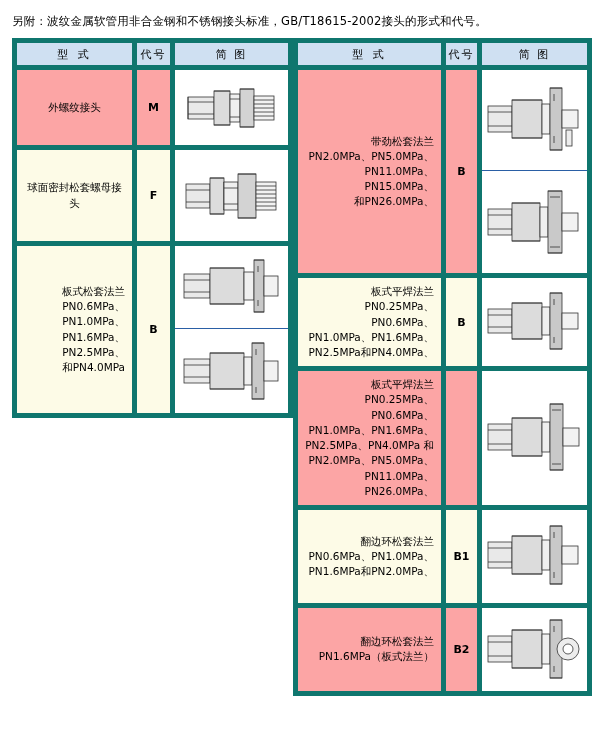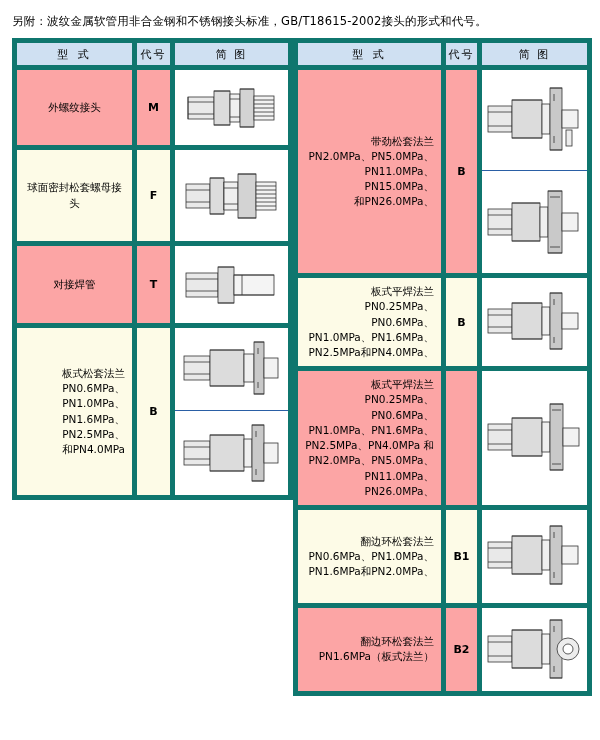--- a/index.html
+++ b/index.html
@@ -147,37 +147,20 @@
                 <rect x="80" y="30" width="20" height="28" fill="#f2f2f2"></rect>
                 <path d="M80 34 l20 0 M80 38 l20 0 M80 42 l20 0 M80 46 l20 0 M80 50 l20 0 M80 54 l20 0"></path>
                 <path d="M48 36 l14 0 M48 52 l14 0"></path>
               </g>
             </svg>
           </td>
         </tr>
 
 
 
-        <tr style="height:82px">
-          <td class="type center plain">对接焊管</td>
-          <td class="code plain">T</td>
-          <td class="pic">
-            <svg width="112" height="72" viewBox="0 0 112 72">
-              <g fill="none" stroke="#333" stroke-width="0.8">
-                <rect x="10" y="24" width="32" height="24" fill="#e9e9e9"></rect>
-                <path d="M10 30 l32 0 M10 42 l32 0"></path>
-                <rect x="42" y="18" width="16" height="36" fill="#dcdcdc"></rect>
-                <path d="M42 18 L58 18 M42 54 L58 54"></path>
-                <rect x="58" y="26" width="40" height="20" fill="#f4f4f4"></rect>
-                <path d="M58 26 L98 26 M58 46 L98 46"></path>
-                <path d="M66 26 L66 46"></path>
-              </g>
-            </svg>
-          </td>
-        </tr>
 
         <tr style="height:170px">
           <td class="type tint" style="white-space:pre-line">板式松套法兰
 PN0.6MPa、PN1.0MPa、
 PN1.6MPa、PN2.5MPa、
 和PN4.0MPa</td>
           <td class="code tint">B</td>
           <td class="pic" style="padding:0">
             <div style="border-bottom:1px solid #2a5fa5">
               <svg width="112" height="82" viewBox="0 0 112 82">

